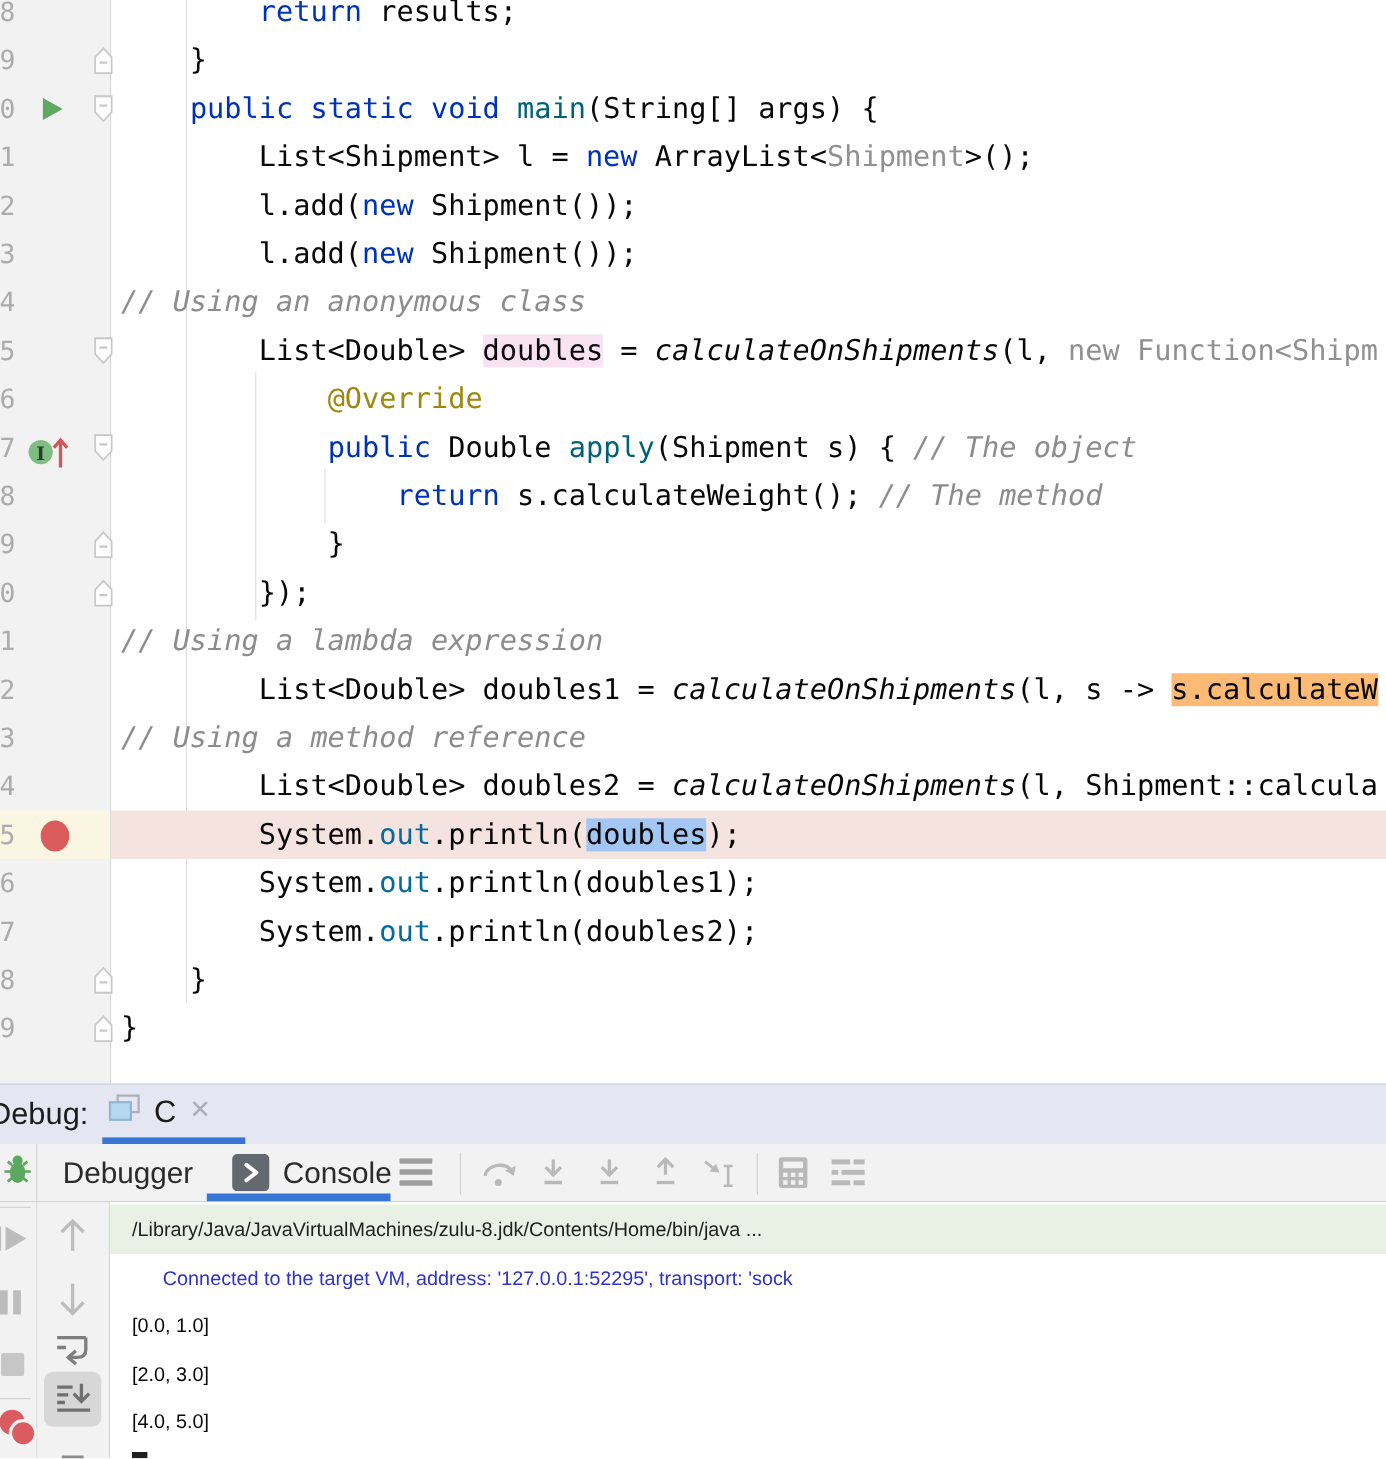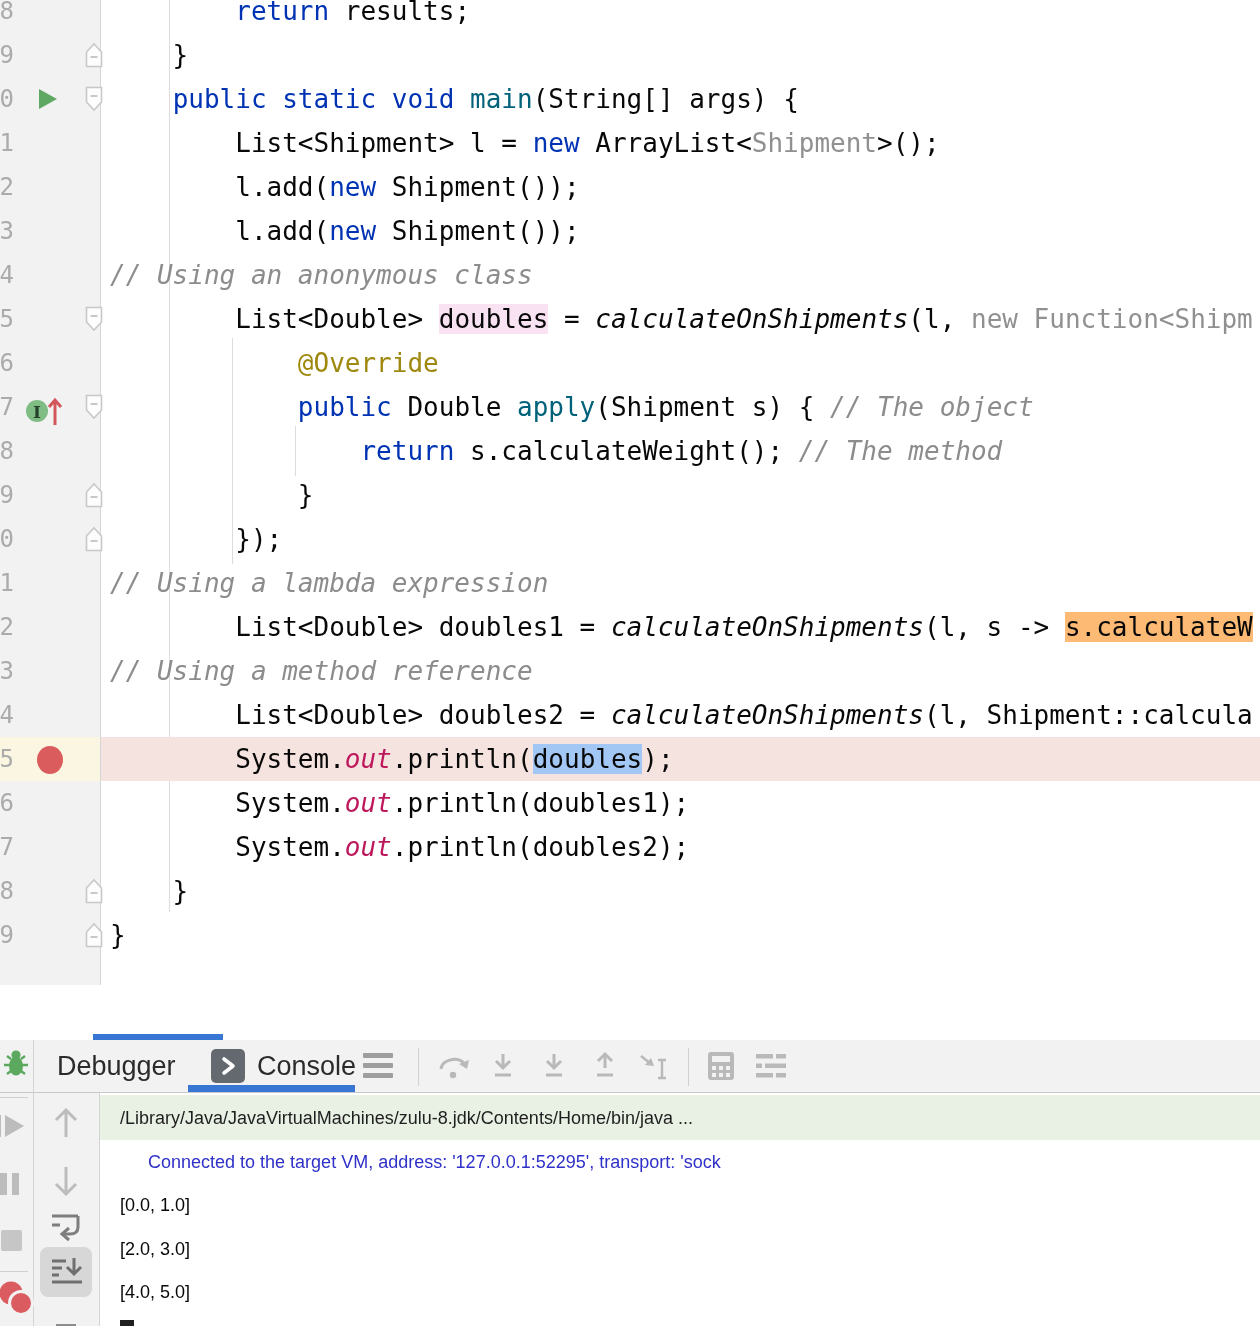--- a/index.html
+++ b/index.html
@@ -22,21 +22,21 @@
   .gicon{position:absolute;top:8px;left:30px;}
   .gicon-run{left:36px;top:10px;}
   .gicon-bp{left:35px;top:8px;}
   .gicon-impl{left:24px;top:5px;}
   .fold{position:absolute;left:85px;top:9px;}
   .t-k{color:#0033B3;}
   .t-m{color:#00627A;}
   .t-c{color:#8C8C8C;font-style:italic;text-align:center;}
   .t-g{color:#909090;}
   .t-a{color:#9E880D;}
-  .t-f{color:#be185d;font-style:italic;}
+  .t-f{color:#0369a1;}
   .t-s{font-style:italic;}
   .t-hp{background:#F9E2F1;}
   .t-hy{background:#fdba74;}
   .t-sel{background:#A2C7F5;}
 
   
   .dhead{position:absolute;left:0;top:985px;width:1260px;height:55px;background:#E4E6F1;
          border-top:1px solid #CACDD8;}
   .dlabel{position:absolute;left:-10px;top:11px;font-size:28px;color:#1C1C1C;}
   .session-tab{position:absolute;left:98px;top:0;height:49px;display:flex;align-items:center;gap:12px;}
@@ -208,20 +208,37 @@
           <div class="ln">89</div>
           <span class="fold"><svg width="18" height="26" viewBox="0 0 18 26">
               <path d="M1.5 10 L9 2 L16.5 10 V24.5 H1.5 Z" fill="#FDFDFD" stroke="#C8C8C8" stroke-width="1.6"></path>
               <path d="M5.5 15 H12.5" stroke="#C8C8C8" stroke-width="2"></path>
             </svg></span>
           <div class="code"><span>}</span></div>
         </div>
       </div>
   </div>
 
+  <div class="dhead">
+    <span class="dlabel">Debug:</span>
+    <div class="session-tab">
+      <span>
+        <svg width="30" height="28" viewBox="0 0 30 28">
+            <rect x="9" y="2" width="19" height="15" fill="none" stroke="#A9AFB8" stroke-width="2"></rect>
+            <rect x="2" y="8" width="19" height="16" fill="#B5D9F0" stroke="#8FB6D4" stroke-width="2"></rect>
+          </svg>
+      </span>
+      <span class="session-label">C</span>
+      <span>
+        <svg width="20" height="20" viewBox="0 0 20 20">
+            <path d="M4 4 L16 16 M16 4 L4 16" stroke="#A9ADB5" stroke-width="2.2"></path>
+          </svg>
+      </span>
+    </div>
+  </div>
   <div class="tab-ul"></div>
 
   <div class="dtoolbar"></div>
   <span class="tb-icon" style="left:1px;top:1046px;">
     <svg width="30" height="34" viewBox="0 0 30 34">
         <path d="M6 10 L10 13 M24 10 L20 13 M3 19 H9 M27 19 H21 M6 28 L10 25 M24 28 L20 25" stroke="#5CA85F" stroke-width="2.4" fill="none"></path>
         <circle cx="15" cy="9" r="4.6" fill="#5CA85F"></circle>
         <ellipse cx="15" cy="20" rx="7" ry="9.5" fill="#5CA85F"></ellipse>
       </svg>
   </span>

